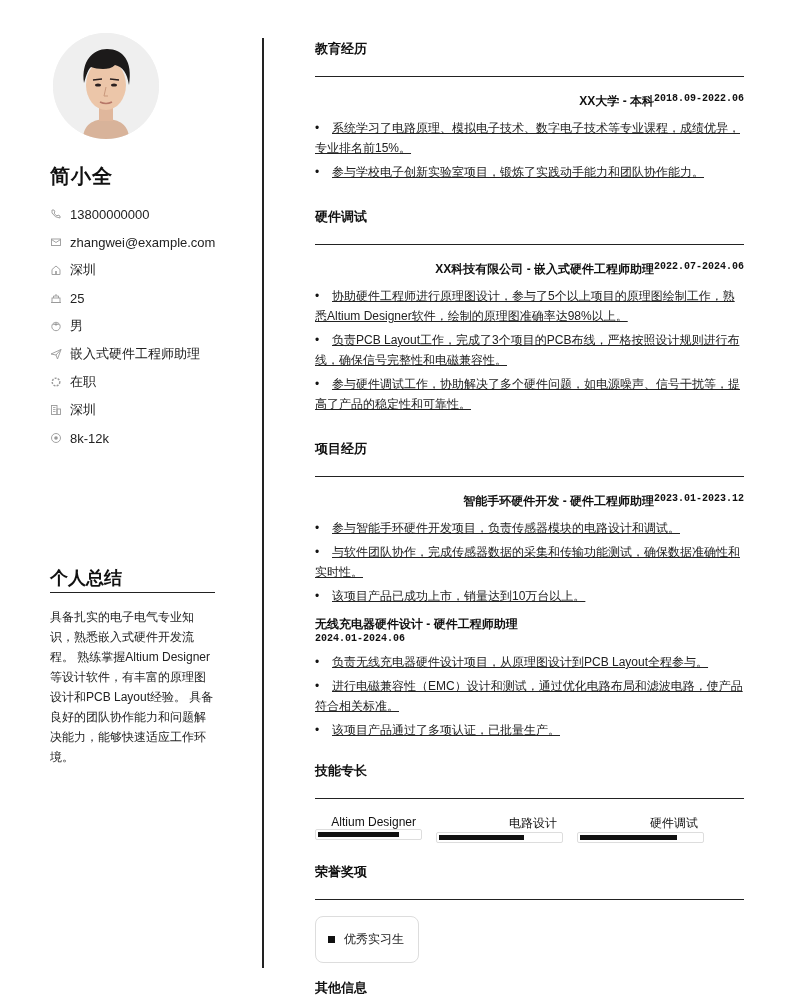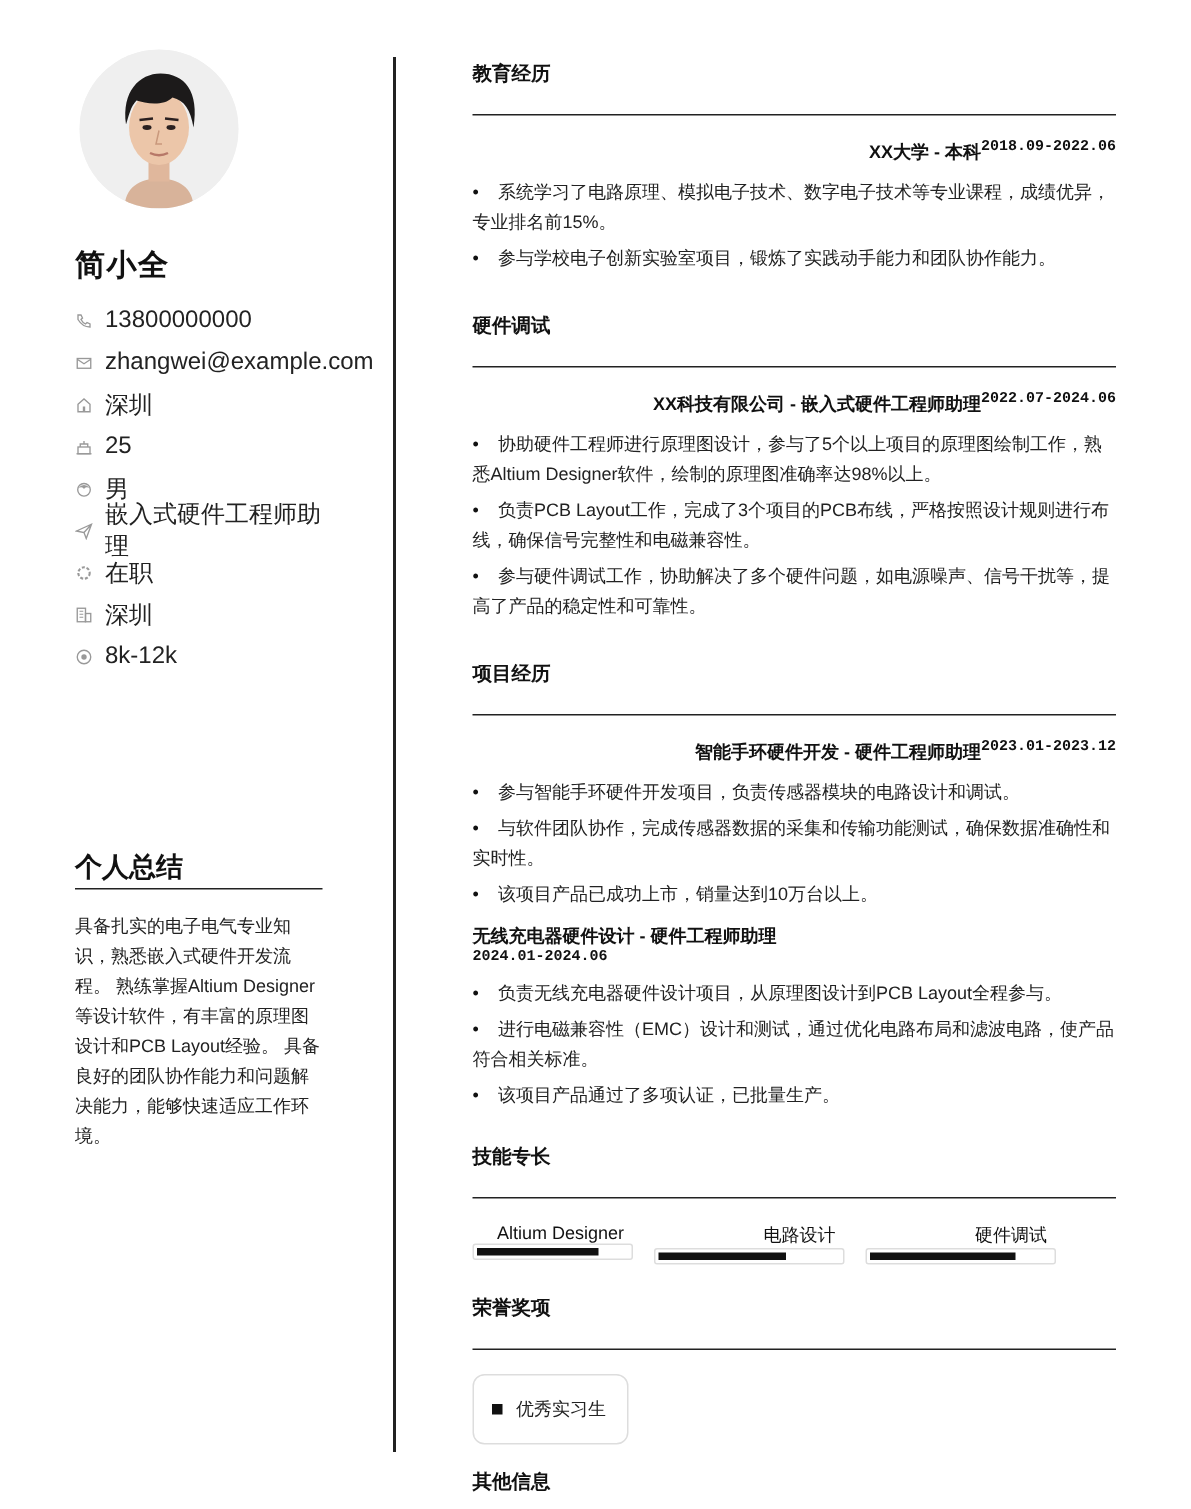--- a/index.html
+++ b/index.html
@@ -4,36 +4,36 @@
   <style>
     * { box-sizing: border-box; margin: 0; padding: 0; }
     html, body { width: 794px; height: 1006px; background: #ffffff; overflow: hidden; }
     body { font-family: "Liberation Sans", "DejaVu Sans", sans-serif; color: #222; position: relative; font-size: 12px; }
 
     .left { position: absolute; left: 50px; top: 33px; width: 165px; }
     .avatar { width: 106px; height: 106px; border-radius: 50%; background: #efefef; margin-left: 3px; position: relative; overflow: hidden; }
     .avatar svg { position: absolute; left: 0; top: 0; }
     .name { font-size: 20px; font-weight: bold; color: #111; margin-top: 24px; letter-spacing: 1px; }
     .info-list { margin-top: 10px; }
-    .info-item { display: flex; align-items: center; height: 28px; font-size: 16px; color: #222; }
+    .info-item { display: flex; align-items: center; height: 28px; font-size: 13px; color: #222; }
     .info-item .ic { width: 12px; height: 12px; margin-right: 8px; color: #999; display: inline-flex; align-items: center; justify-content: center; }
     .info-item .ic svg { width: 12px; height: 12px; }
 
     .summary { position: absolute; left: 50px; top: 566px; width: 165px; }
     .summary h3 { font-size: 18px; font-weight: bold; color: #111; padding-bottom: 2px; border-bottom: 1px solid #222; }
     .summary p { margin-top: 14px; font-size: 12px; line-height: 20px; color: #222; }
 
     .divider { position: absolute; left: 262px; top: 38px; width: 2px; height: 930px; background: #222; }
 
     .right { position: absolute; left: 315px; top: 40px; width: 429px; }
     .sec { margin-bottom: 16px; }
     .sec h2 { font-size: 13px; font-weight: bold; color: #111; padding-bottom: 18px; border-bottom: 1px solid #222; }
     .entry-head { display: flex; justify-content: flex-end; margin-top: 16px; font-size: 12px; font-weight: bold; color: #111; }
     .entry-head .date { font-size: 10px; font-family: Liberation Mono, monospace; }
-    ul.bl { list-style: none; margin-top: 8px; }
+    ul.bl { list-style: none; margin-top: 8px; text-decoration: underline; }
     ul.bl li { font-size: 12px; line-height: 20px; color: #222; margin-bottom: 4px; }
     ul.bl li::before { content: "•"; display: inline-block; width: 17px; padding-left: 0; color: #111; }
 
     .skills { display: flex; flex-wrap: wrap; margin-top: 16px; row-gap: 12px; }
     .skill { display: flex; align-items: flex-end; margin-right: 14px; font-size: 12px; color: #111; flex-direction: column; }
     .skill .lbl { margin-right: 6px; }
     .bar { width: 107px; height: 11px; border: 1px solid #ddd; border-radius: 2px; position: relative; padding: 2px; }
     .bar .fill { height: 5px; background: #111; }
     .skill.w126 .bar { width: 127px; }
 

